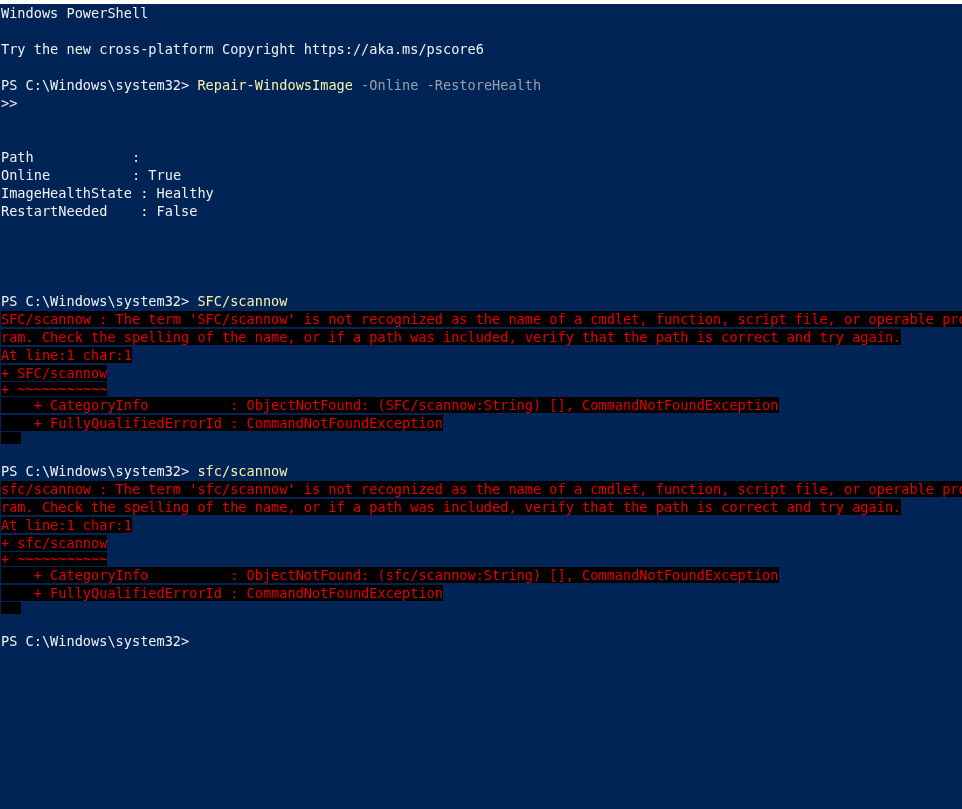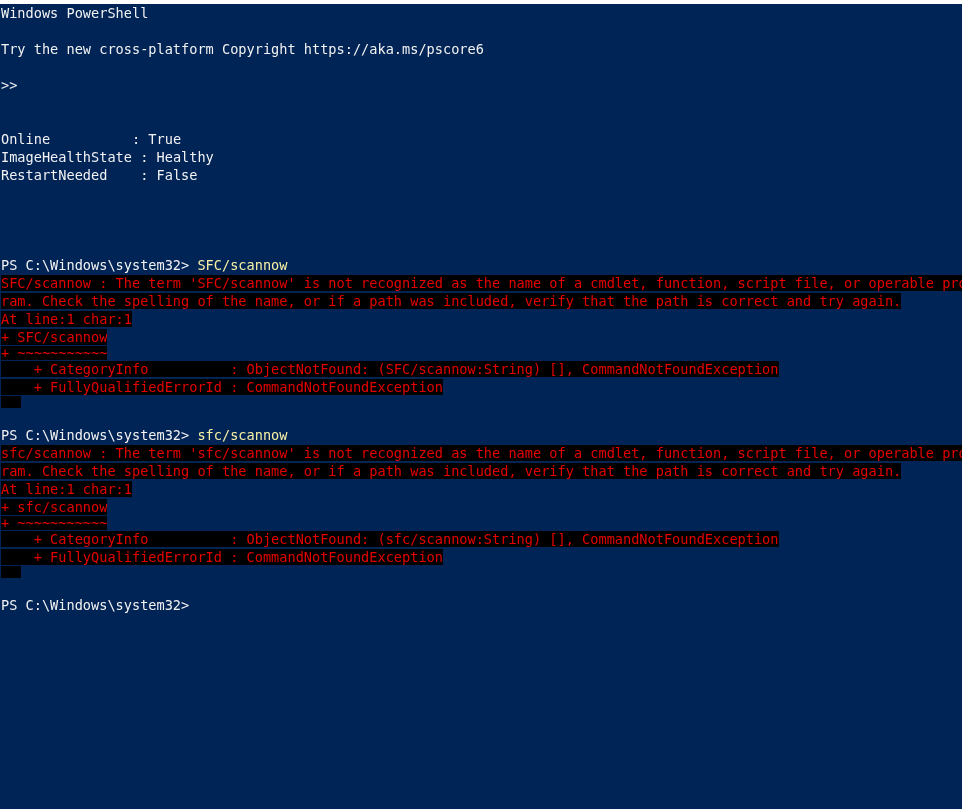--- a/index.html
+++ b/index.html
@@ -67,25 +67,27 @@
 </head>
 <body>
 
 <div id="console">
 
   <div class="line"><span class="seg c-white">Windows PowerShell</span></div>
   <div class="line blank">&nbsp;</div>
   <div class="line"><span class="seg c-white">Try the new cross-platform Copyright https://aka.ms/pscore6</span></div>
   <div class="line blank">&nbsp;</div>
 
+  <div class="line"><span class="seg c-white">PS C:\Windows\system32&gt;</span><span class="seg c-white"> </span><span class="seg c-yellow">Repair-WindowsImage</span><span class="seg c-grey"> -Online -RestoreHealth</span></div>
   <div class="line"><span class="seg c-white">&gt;&gt;</span></div>
 
   <div class="line blank">&nbsp;</div>
   <div class="line blank">&nbsp;</div>
 
+  <div class="line"><span class="seg c-white">Path</span><span class="seg c-white">            </span><span class="seg c-white">: </span><span class="seg c-white"></span></div>
   <div class="line"><span class="seg c-white">Online</span><span class="seg c-white">          </span><span class="seg c-white">: </span><span class="seg c-white">True</span></div>
   <div class="line"><span class="seg c-white">ImageHealthState</span><span class="seg c-white"> </span><span class="seg c-white">: </span><span class="seg c-white">Healthy</span></div>
   <div class="line"><span class="seg c-white">RestartNeeded</span><span class="seg c-white">    </span><span class="seg c-white">: </span><span class="seg c-white">False</span></div>
 
   <div class="line blank">&nbsp;</div>
   <div class="line blank">&nbsp;</div>
   <div class="line blank">&nbsp;</div>
   <div class="line blank">&nbsp;</div>
 
   <div class="line"><span class="seg c-white">PS C:\Windows\system32&gt;</span><span class="seg c-white"> </span><span class="seg c-yellow">SFC/scannow</span></div>

